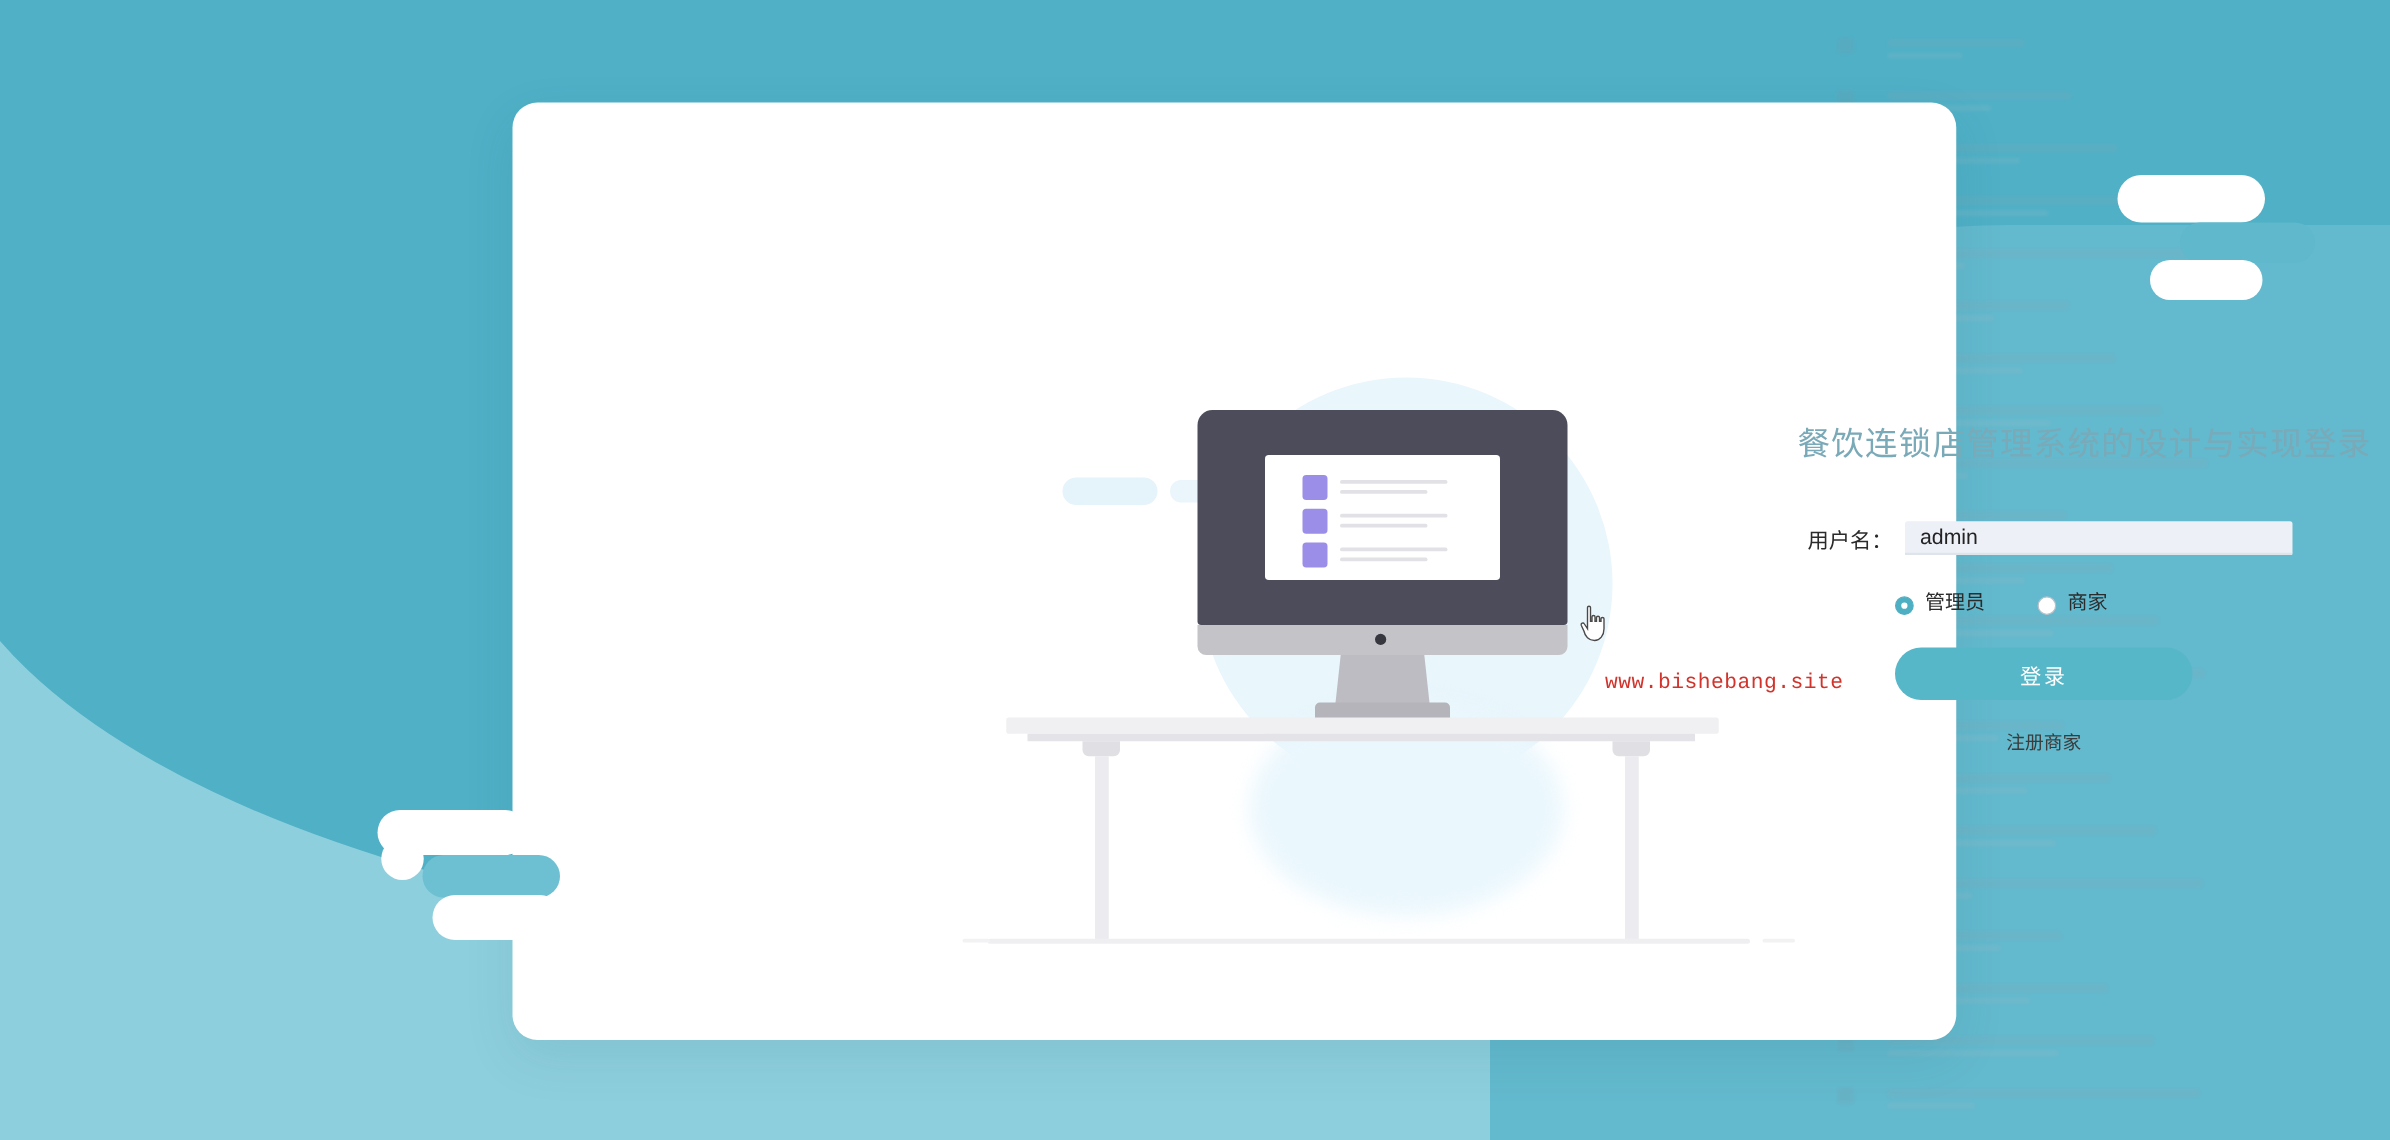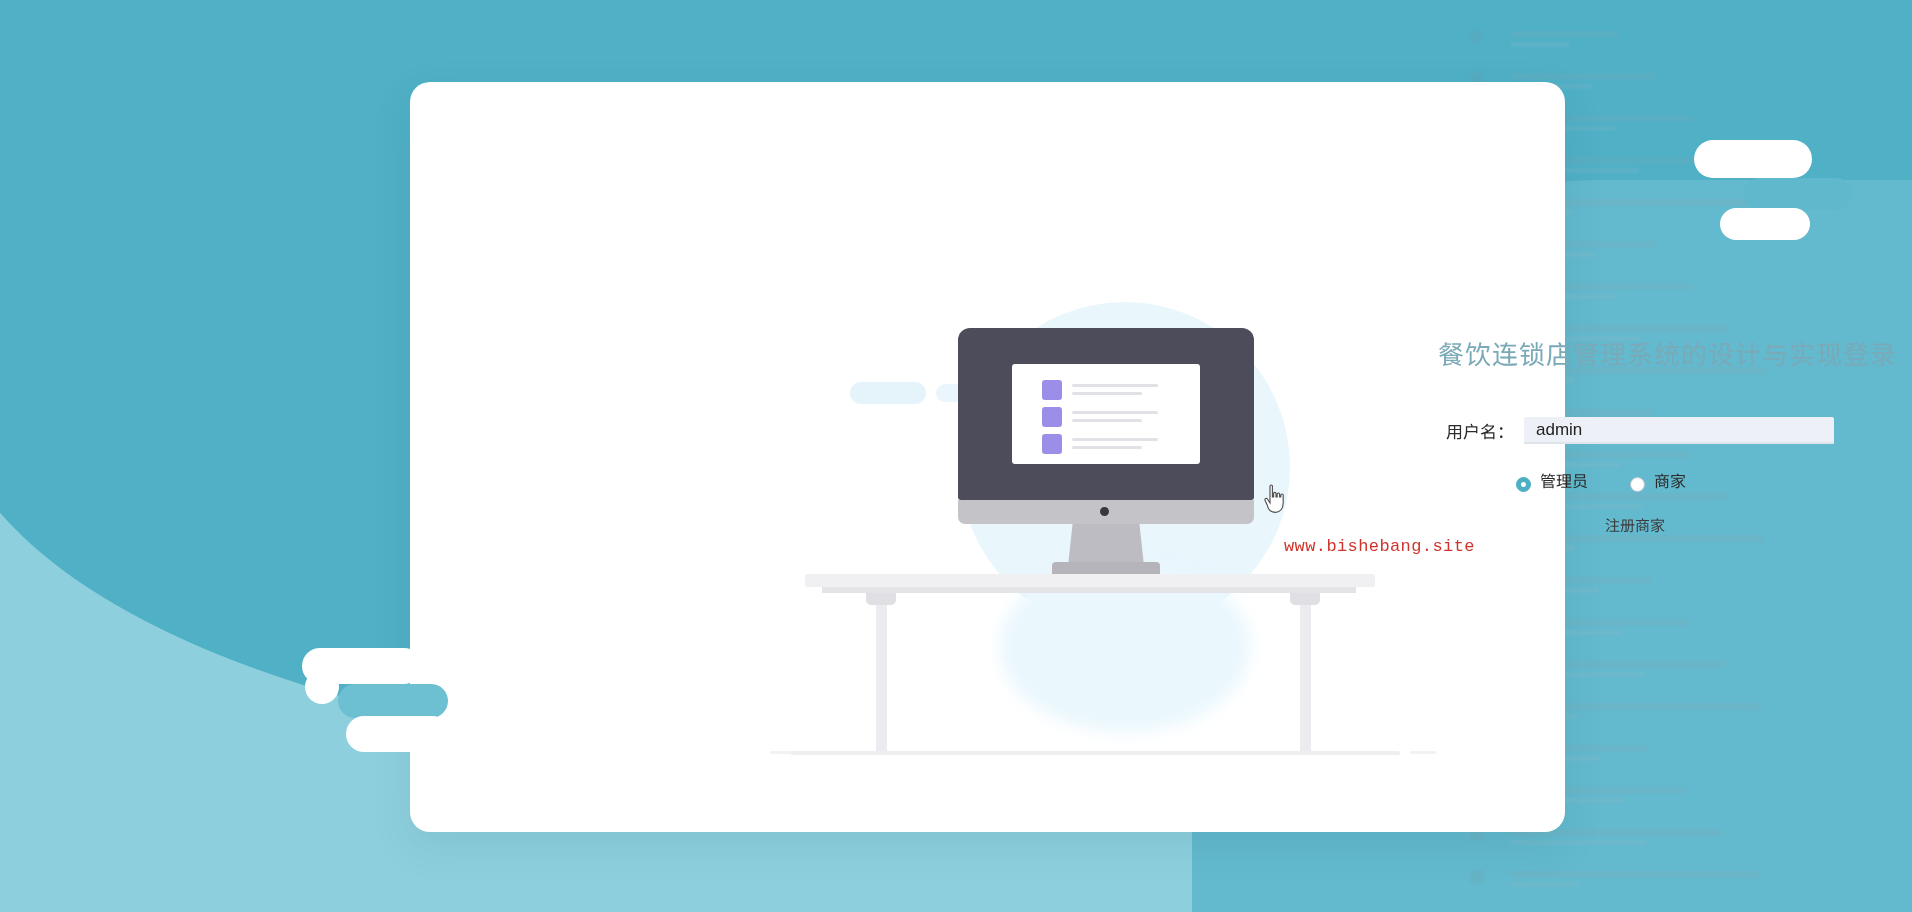--- a/index.html
+++ b/index.html
@@ -589,20 +589,21 @@
         <label class="role-opt">
           <span class="radio on"></span>
           <span class="role-text">管理员</span>
         </label>
         <label class="role-opt">
           <span class="radio"></span>
           <span class="role-text">商家</span>
         </label>
       </div>
 
+      <button class="login-btn">登录</button>
 
       <a class="register-link" href="#">注册商家</a>
     </div>
   </div>
 
   <div class="deco pill deco-r1"></div>
   <div class="deco pill deco-r2"></div>
   <div class="deco pill deco-r3"></div>
 
   <div class="deco deco-circle"></div>

